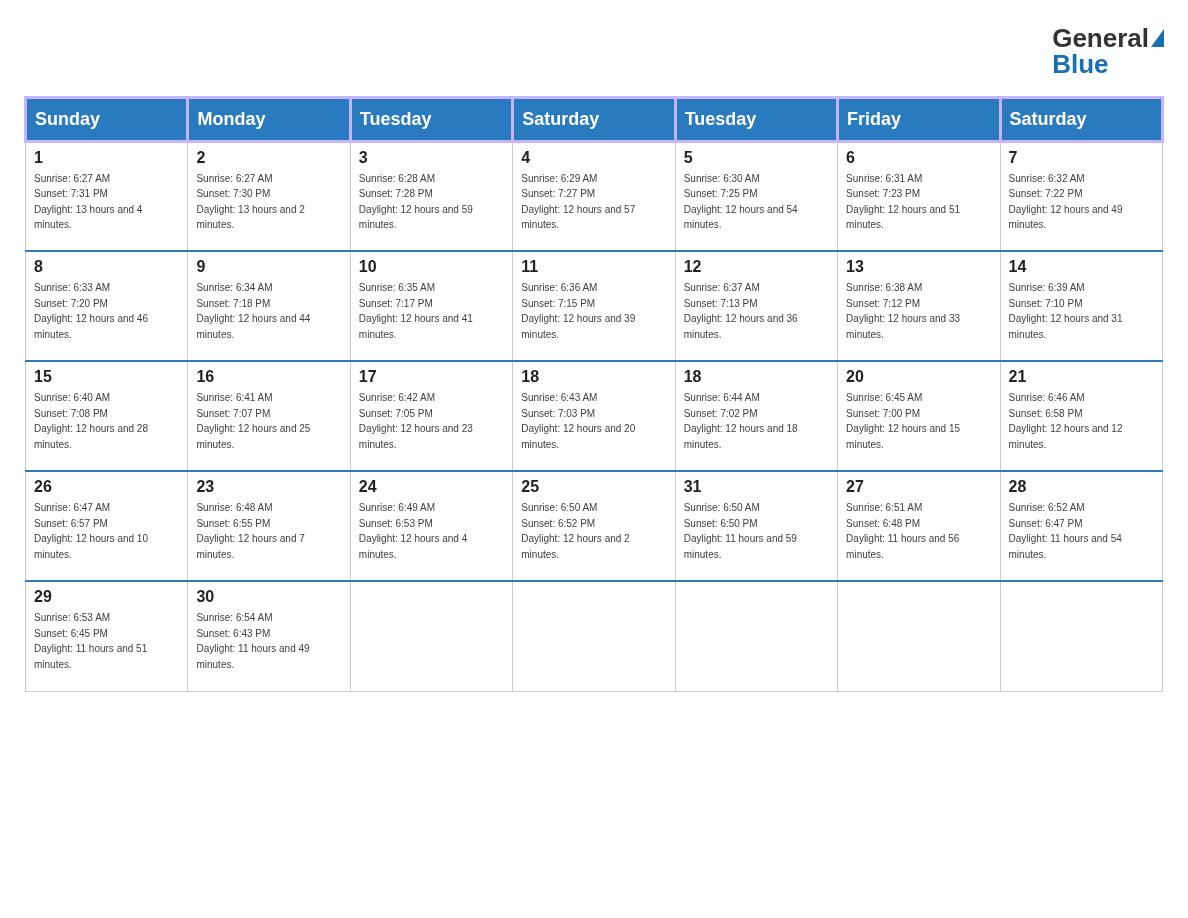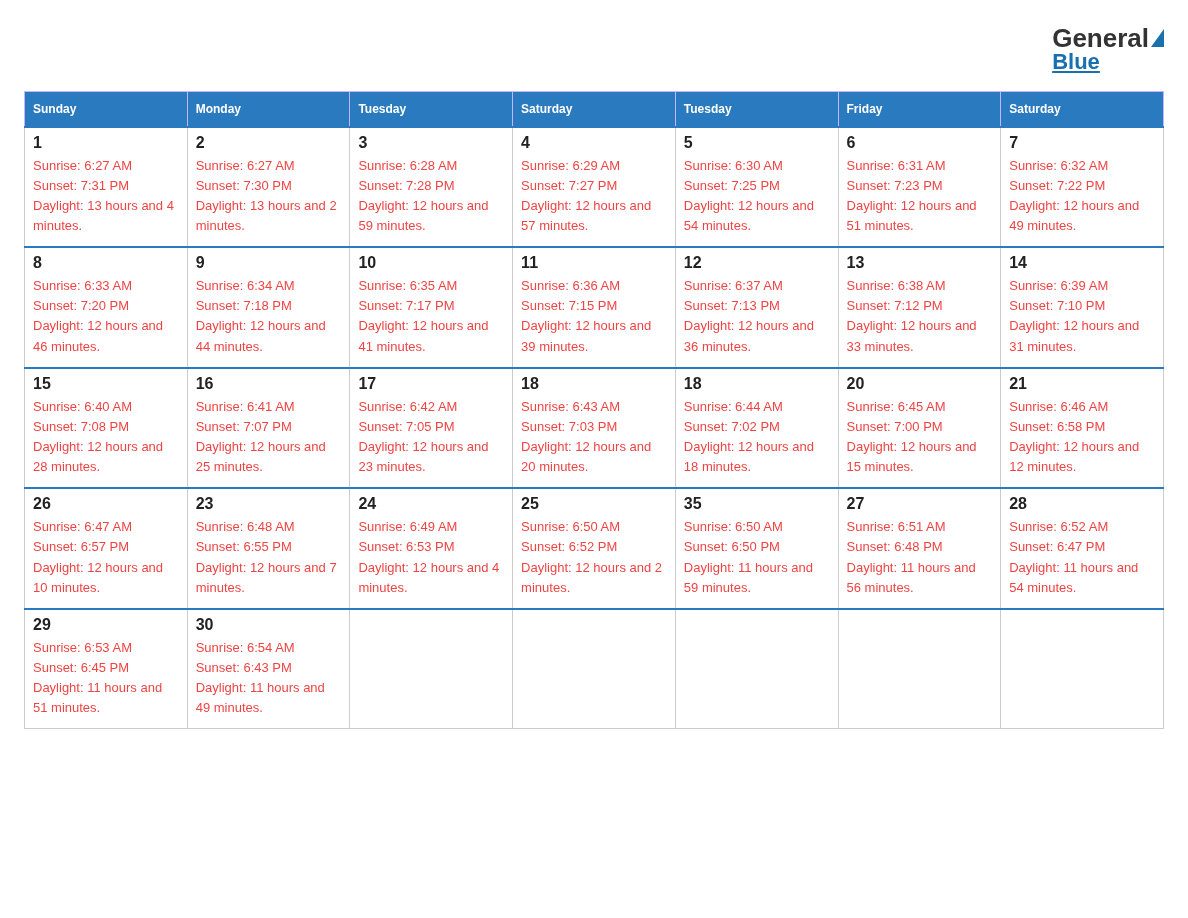--- a/index.html
+++ b/index.html
@@ -36,61 +36,61 @@
       margin-top: 4px;
     }
     table {
       width: 100%;
       border-collapse: collapse;
       table-layout: fixed;
     }
     th {
       background-color: #2a7abf;
       color: #fff;
-      font-size: 12px;
+      font-size: 18px;
       font-weight: bold;
       padding: 10px 8px;
       text-align: left;
-      border: 1px solid #c4b5fd;
+      border: 3px solid #c4b5fd;
     }
     td {
       vertical-align: top;
       padding: 6px 8px 10px 8px;
       border: 1px solid #ccc;
       border-top: 2px solid #2a7abf;
       font-size: 12.5px;
       color: #222;
       height: 110px;
     }
     .day-number {
       font-size: 16px;
       font-weight: bold;
       margin-bottom: 4px;
       display: block;
     }
     .day-info {
-      font-size: 13px;
+      font-size: 10px;
       line-height: 1.55;
-      color: #ef4444;
+      color: #404040;
     }
     td.empty {
       border-top: 2px solid #2a7abf;
       background: #fff;
     }
   </style>
 </head>
 <body>
 
 <div class="header">
   <div class="logo">
   <div style="display:flex;align-items:center;line-height:1.1;">
     <span style="font-size:26px;font-weight:bold;color:#333;">General</span>
     <span style="display:inline-block;margin-left:2px;width:0;height:0;border-left:13px solid transparent;border-right:0px solid transparent;border-bottom:18px solid #1a6faf;vertical-align:middle;"></span>
   </div>
-  <div style="font-size:22px;font-weight:bold;color:#1a6faf;margin-top:-4px;text-decoration:underline;">Blue</div>
+  <div style="font-size:26px;font-weight:bold;color:#1a6faf;margin-top:-4px;">Blue</div>
 </div>
   <div class="title-section">
     <div class="month-title"></div>
     <div class="location"></div>
   </div>
 </div>
 
 <table>
   <thead>
     <tr>
@@ -154,21 +154,21 @@
       </tr>
       <tr>
         <td><span class="day-number">26</span>
 <span class="day-info">Sunrise: 6:47 AM<br>Sunset: 6:57 PM<br>Daylight: 12 hours and 10 minutes.</span></td>
         <td><span class="day-number">23</span>
 <span class="day-info">Sunrise: 6:48 AM<br>Sunset: 6:55 PM<br>Daylight: 12 hours and 7 minutes.</span></td>
         <td><span class="day-number">24</span>
 <span class="day-info">Sunrise: 6:49 AM<br>Sunset: 6:53 PM<br>Daylight: 12 hours and 4 minutes.</span></td>
         <td><span class="day-number">25</span>
 <span class="day-info">Sunrise: 6:50 AM<br>Sunset: 6:52 PM<br>Daylight: 12 hours and 2 minutes.</span></td>
-        <td><span class="day-number">35</span>
+        <td><span class="day-number">31</span>
 <span class="day-info">Sunrise: 6:50 AM<br>Sunset: 6:50 PM<br>Daylight: 11 hours and 59 minutes.</span></td>
         <td><span class="day-number">27</span>
 <span class="day-info">Sunrise: 6:51 AM<br>Sunset: 6:48 PM<br>Daylight: 11 hours and 56 minutes.</span></td>
         <td><span class="day-number">28</span>
 <span class="day-info">Sunrise: 6:52 AM<br>Sunset: 6:47 PM<br>Daylight: 11 hours and 54 minutes.</span></td>
       </tr>
       <tr>
         <td><span class="day-number">29</span>
 <span class="day-info">Sunrise: 6:53 AM<br>Sunset: 6:45 PM<br>Daylight: 11 hours and 51 minutes.</span></td>
         <td><span class="day-number">30</span>

